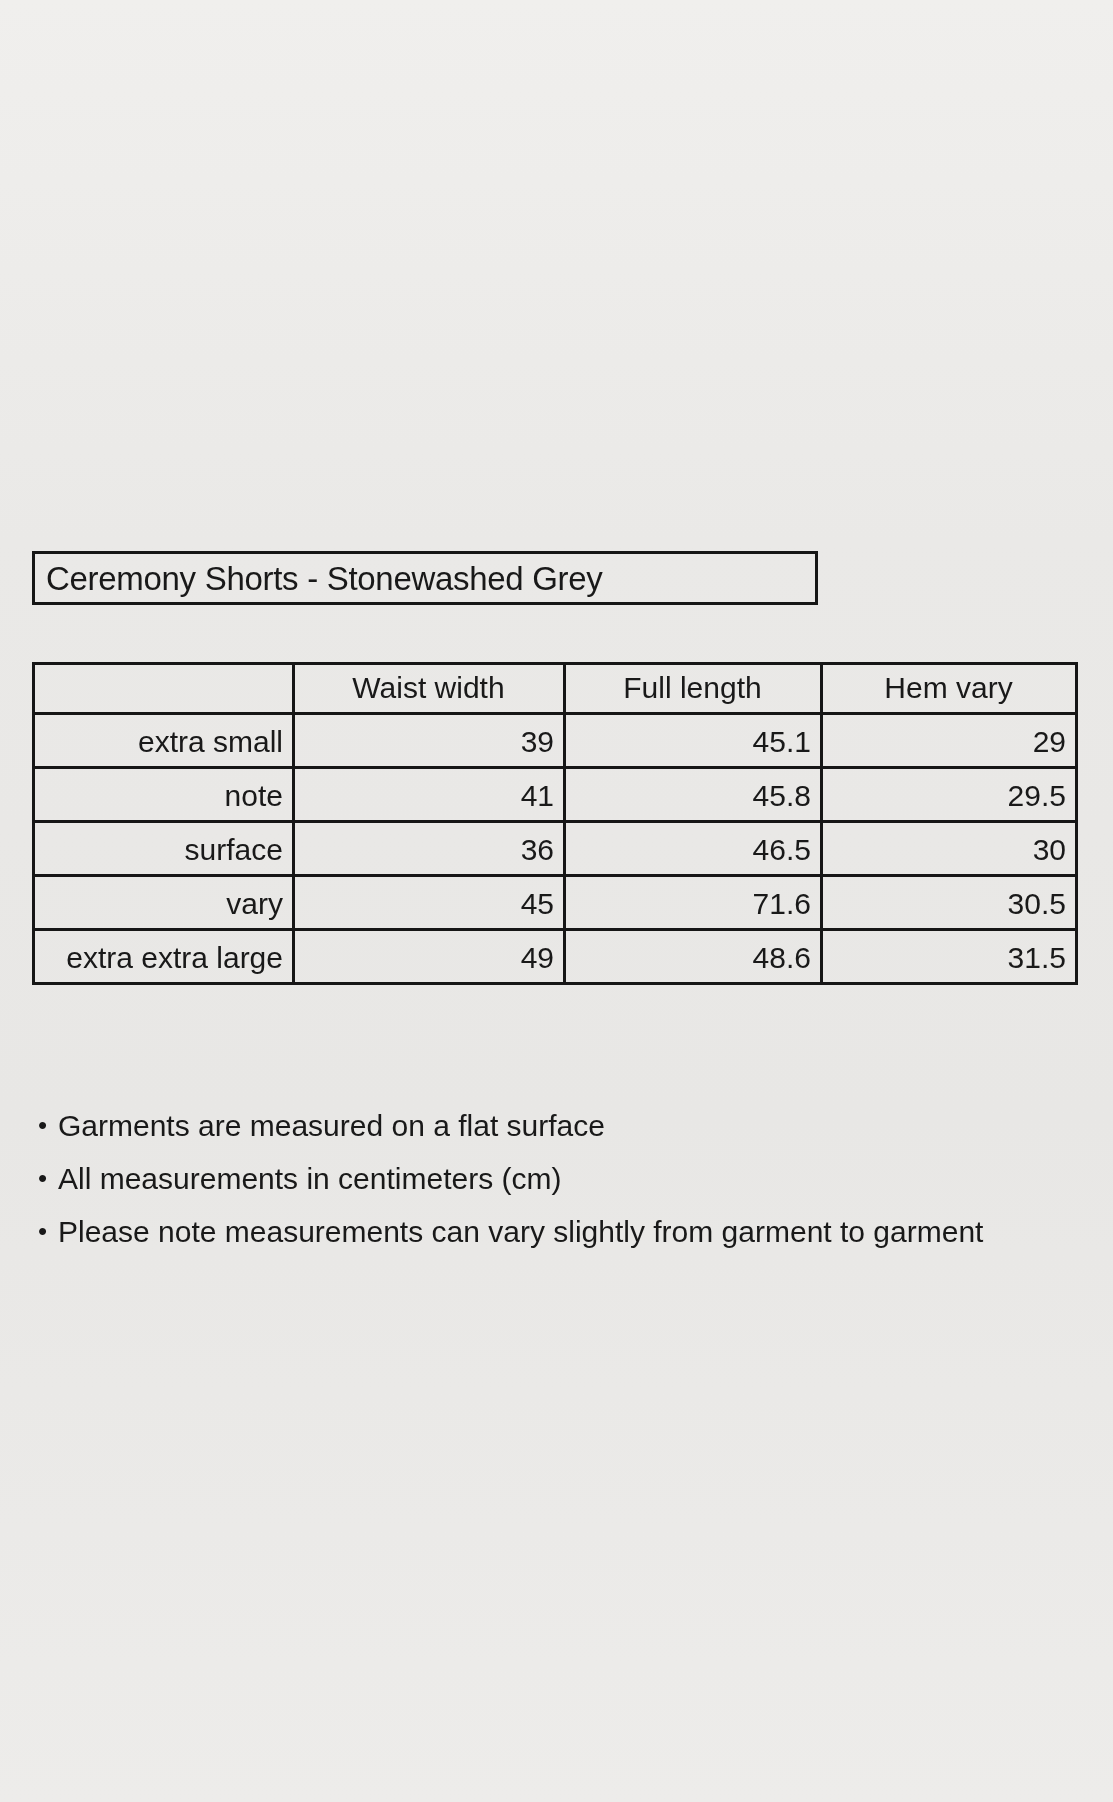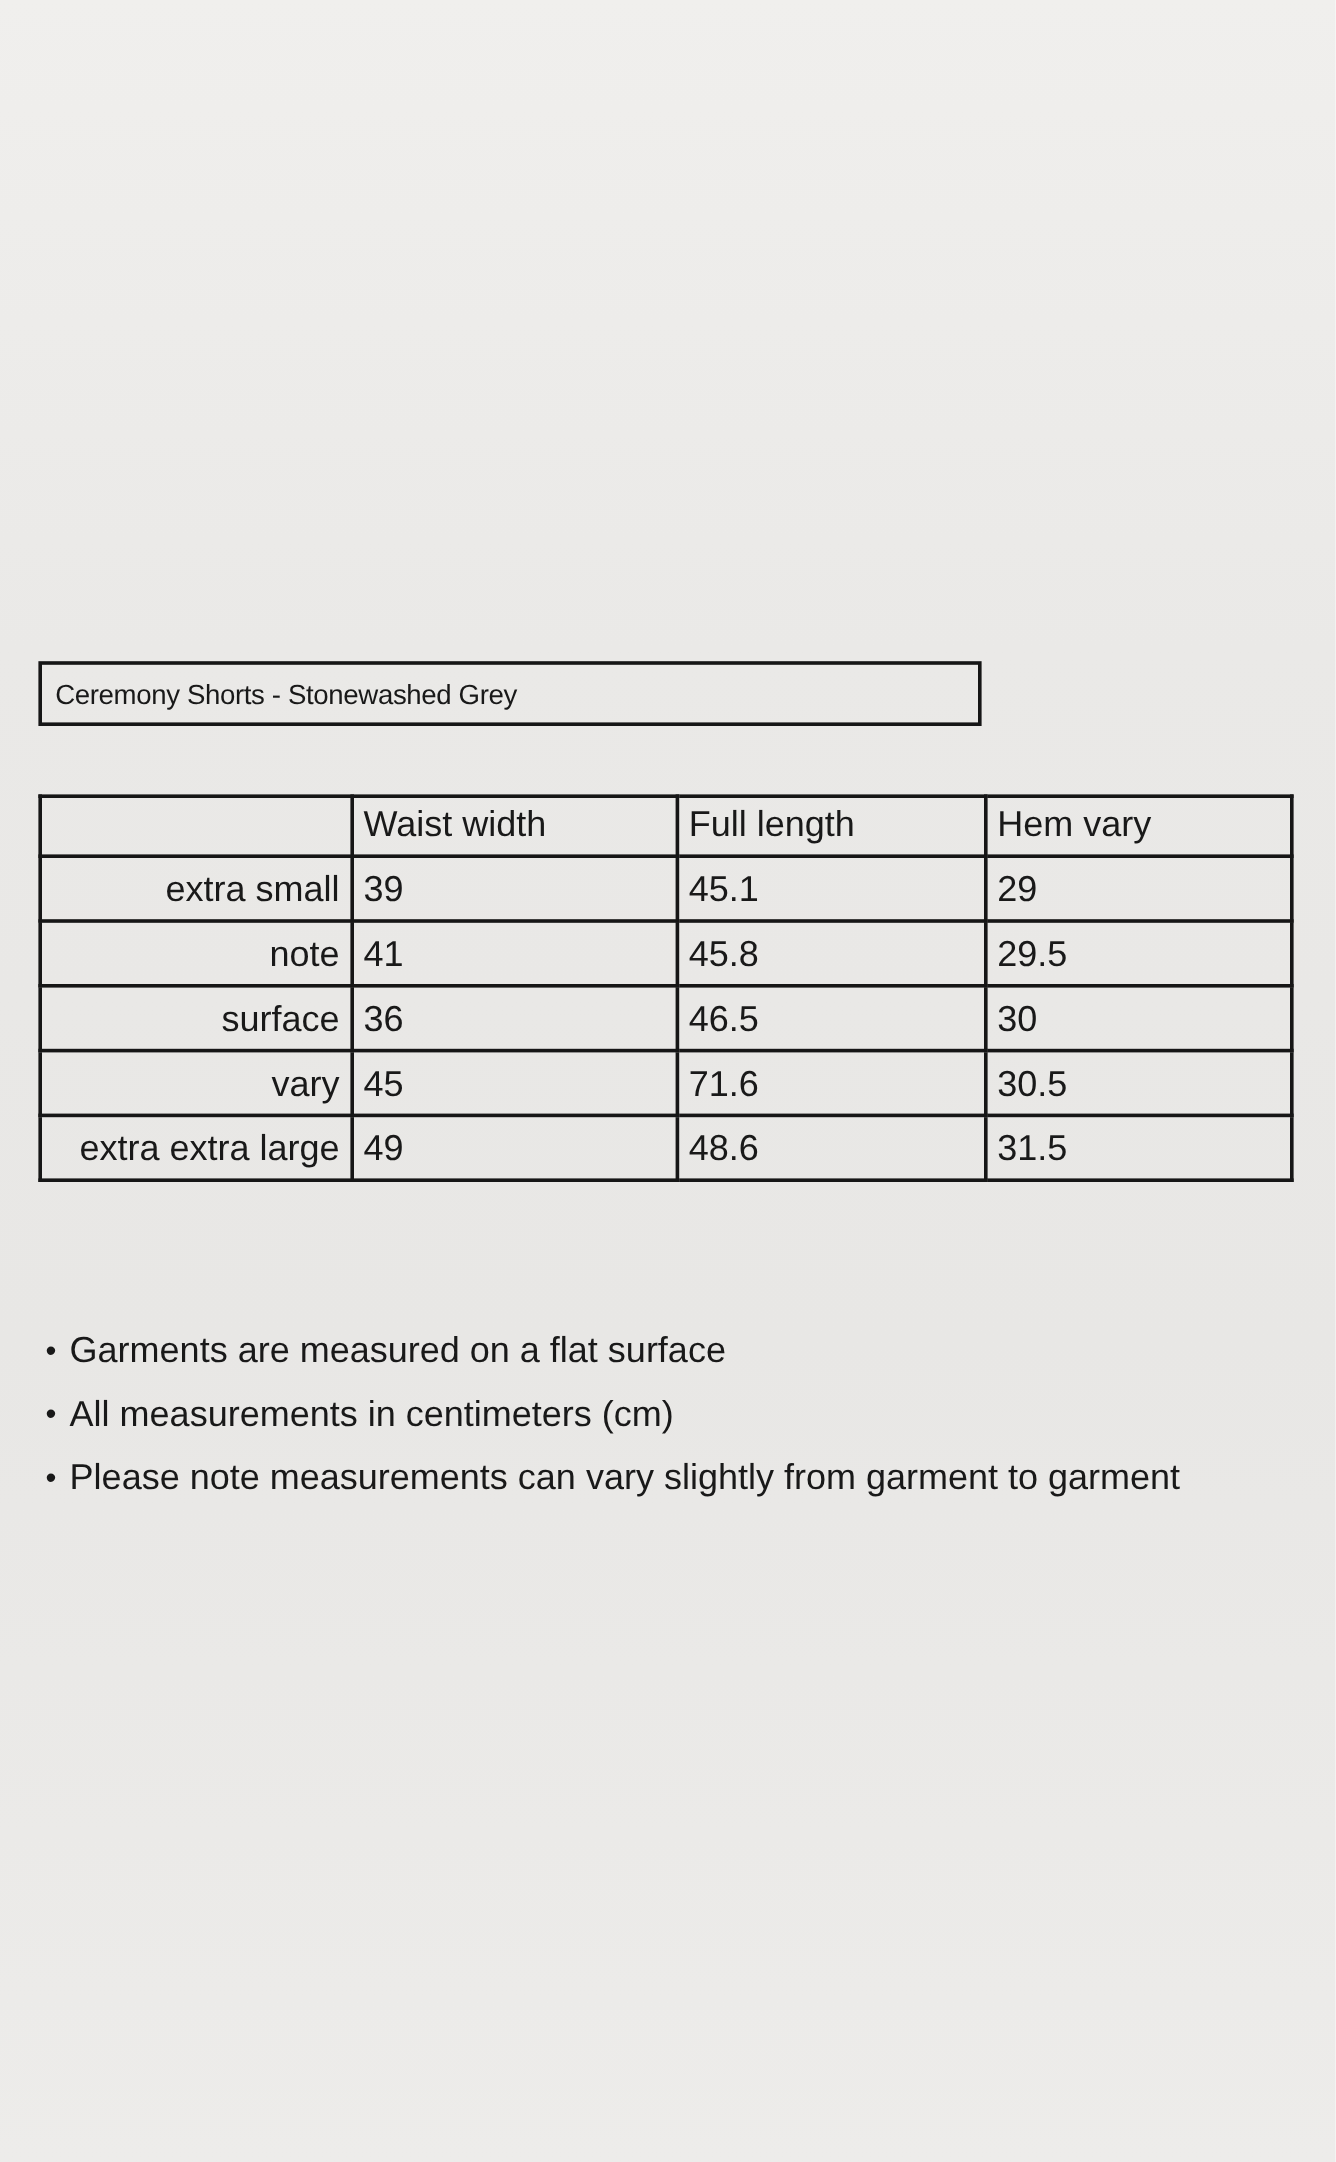--- a/index.html
+++ b/index.html
@@ -22,21 +22,21 @@
     left: 32px;
     top: 551px;
     width: 786px;
     height: 54px;
     box-sizing: border-box;
     border: 3px solid #161616;
     display: flex;
     align-items: center;
     padding-left: 11px;
     padding-top: 2px;
-    font-size: 23px;
+    font-size: 33px;
     letter-spacing: -0.3px;
     white-space: nowrap;
   }
 
   
   table.size-table {
     position: absolute;
     left: 32px;
     top: 662px;
     width: 1043px;
@@ -48,23 +48,23 @@
   table.size-table td {
     border: 3px solid #161616;
     vertical-align: bottom;
     padding: 0 9px 7px 8px;
     overflow: hidden;
     white-space: nowrap;
     font-weight: normal;
   }
   table.size-table thead tr { height: 50px; }
   table.size-table tbody tr { height: 54px; }
-  table.size-table th { text-align: left; }
+  table.size-table th { text-align: center; }
   table.size-table td.size-label { text-align: right; }
-  table.size-table td.num { }
+  table.size-table td.num { text-align: right; }
 
   
   .notes {
     position: absolute;
     left: 38px;
     top: 1099px;
     font-size: 30px;
   }
   .note-line {
     display: flex;

